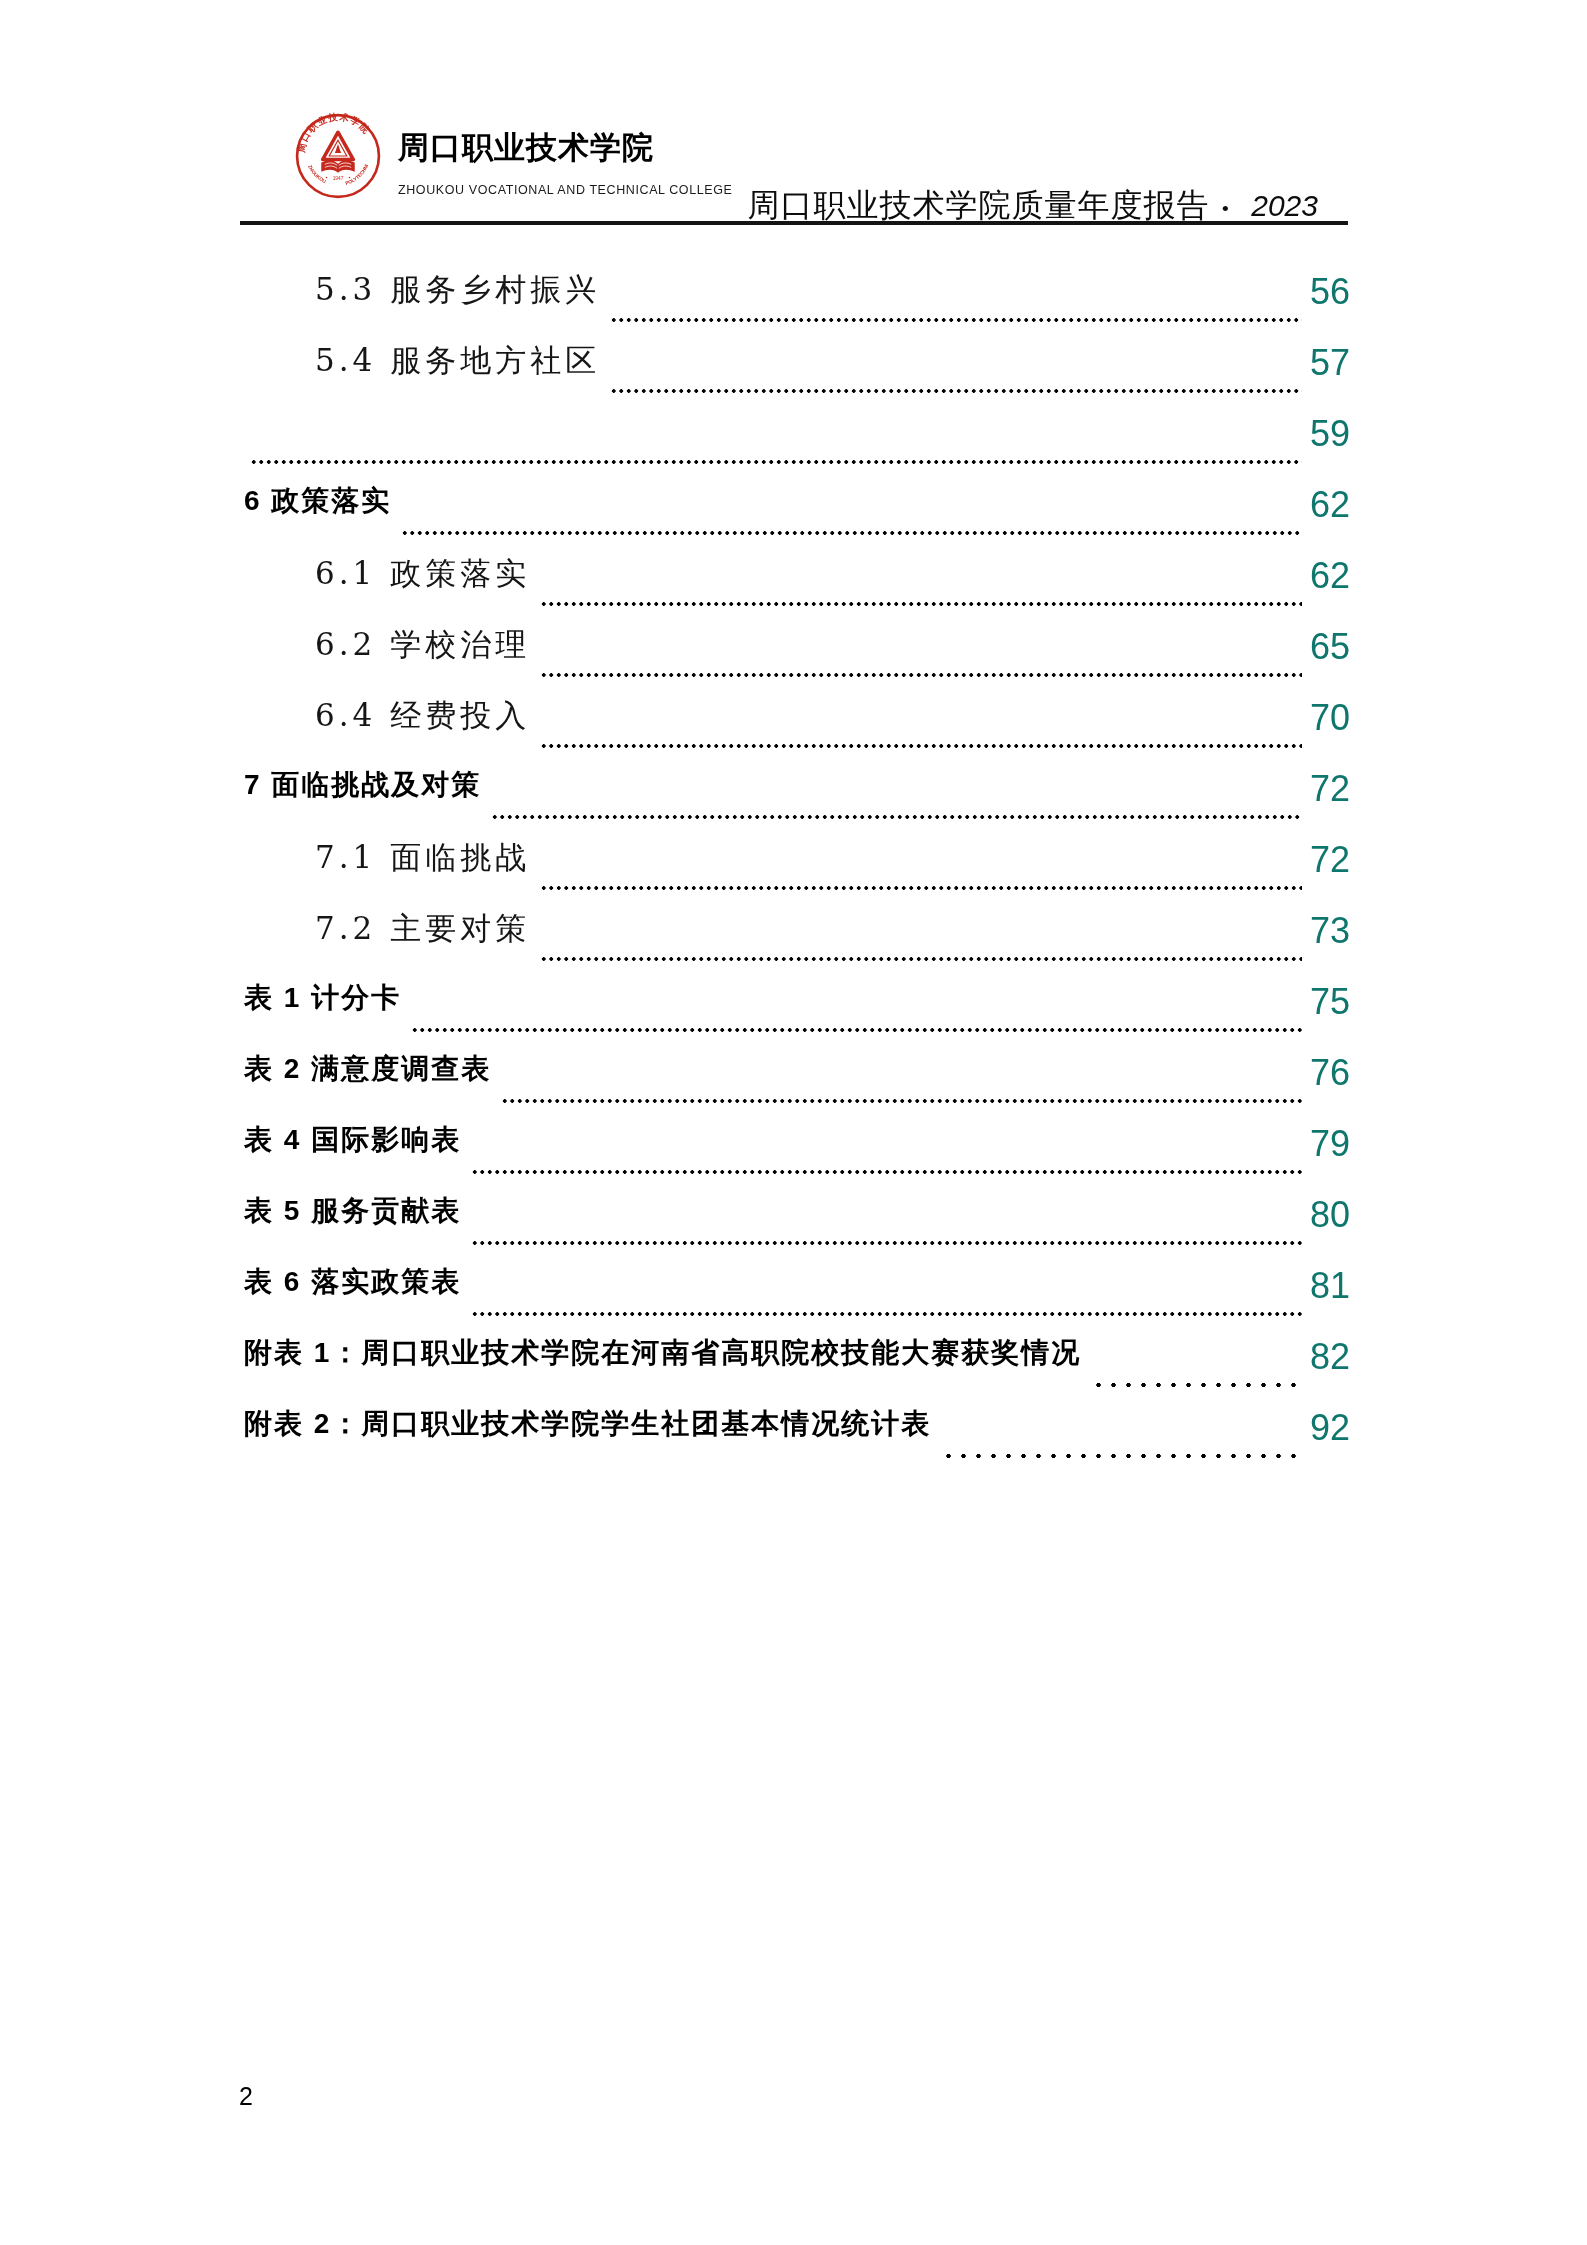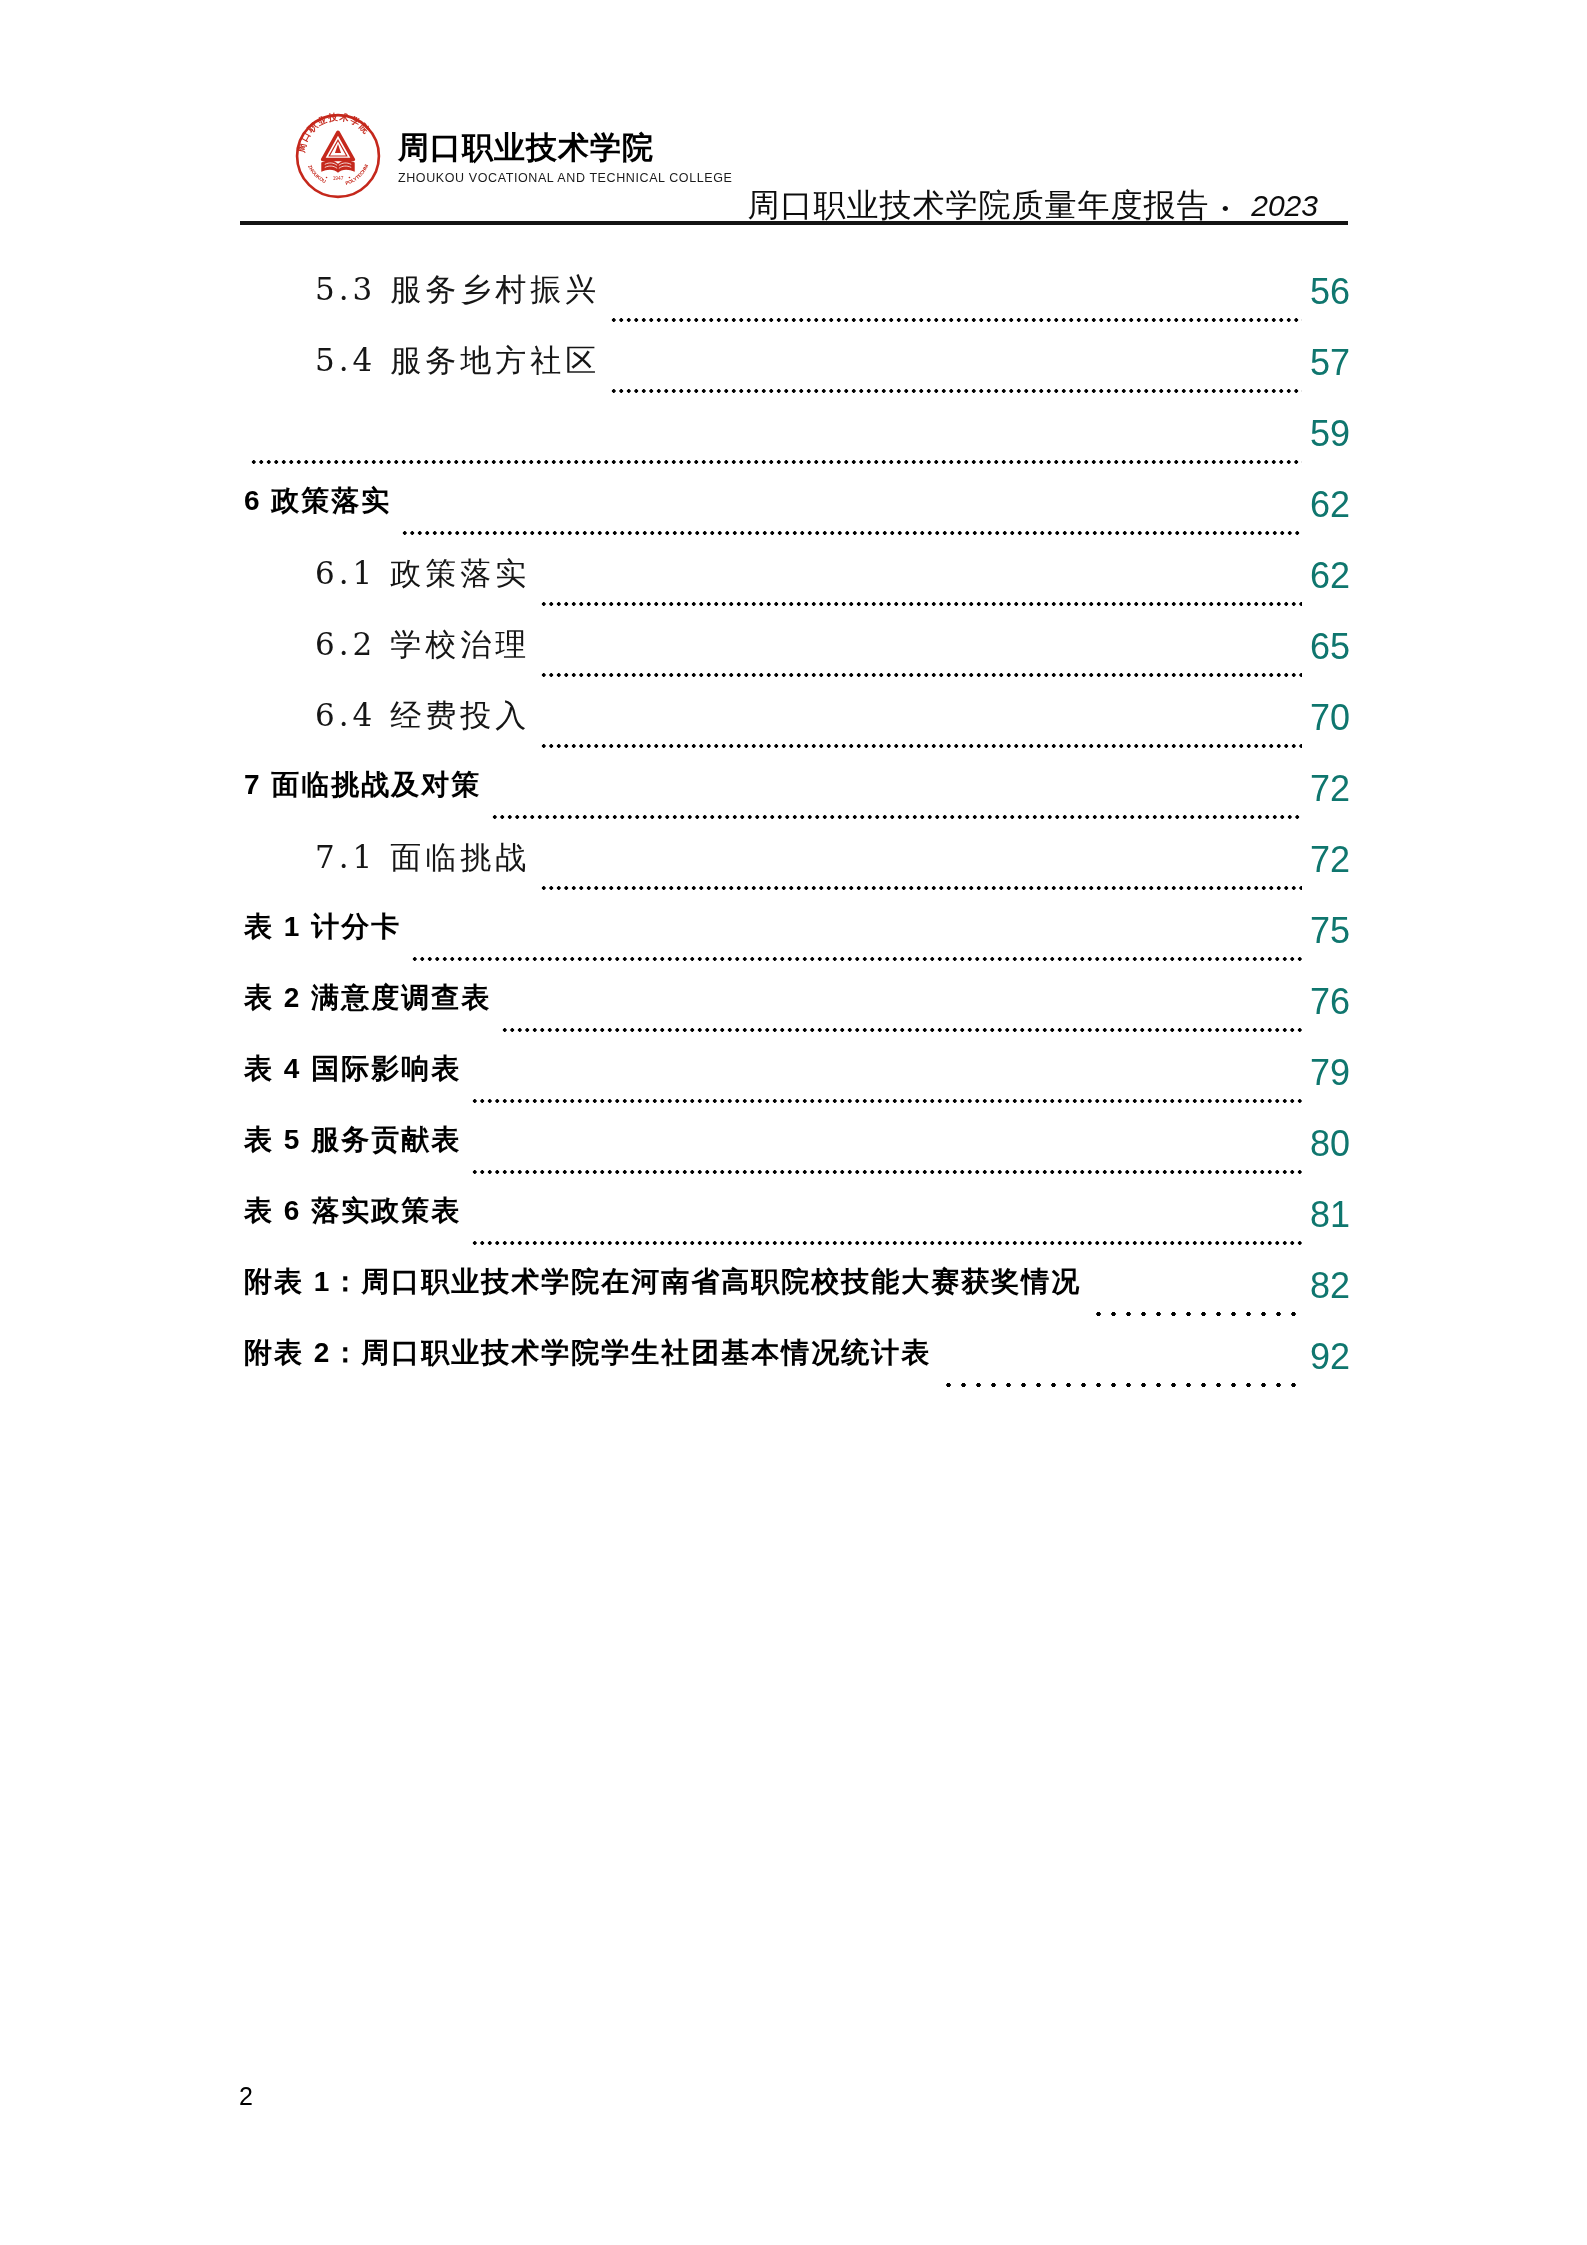--- a/index.html
+++ b/index.html
@@ -16,21 +16,21 @@
 
   
   .seal { position:absolute; left:294px; top:112px; width:88px; height:88px; }
   .name-block { position:absolute; left:398px; top:127px; }
   .name-cn {
     font-family:"DejaVu Serif", serif;
     font-size:31px; font-weight:700; letter-spacing:1px; color:#000;
     white-space:nowrap;
   }
   .name-en {
-    margin-top:2px;
+    margin-top:14px;
     font-family:"Liberation Sans", sans-serif;
     font-size:12.5px; letter-spacing:0.6px; color:#1a1a1a;
     white-space:nowrap;
   }
   .header-title {
     position:absolute; right:269px; top:184px;
     display:flex; align-items:baseline; white-space:nowrap;
   }
   .header-title .t-cn { font-size:32px; letter-spacing:1px; color:#0d0d0d; }
   .header-title .t-dot { font-size:22px; margin:0 22px 0 12px; color:#0d0d0d; }
@@ -164,20 +164,25 @@
     <div class="toc-row lvl1 dense">
       <span class="toc-label">7 面临挑战及对策</span>
       <span class="leader"></span>
       <span class="toc-page">72</span>
     </div>
     <div class="toc-row lvl2 dense">
       <span class="toc-label">7.1 面临挑战</span>
       <span class="leader"></span>
       <span class="toc-page">72</span>
     </div>
+    <div class="toc-row lvl2 dense">
+      <span class="toc-label">7.2 主要对策</span>
+      <span class="leader"></span>
+      <span class="toc-page">73</span>
+    </div>
     <div class="toc-row lvl1 dense">
       <span class="toc-label">表 1 计分卡</span>
       <span class="leader"></span>
       <span class="toc-page">75</span>
     </div>
     <div class="toc-row lvl1 dense">
       <span class="toc-label">表 2 满意度调查表</span>
       <span class="leader"></span>
       <span class="toc-page">76</span>
     </div>

